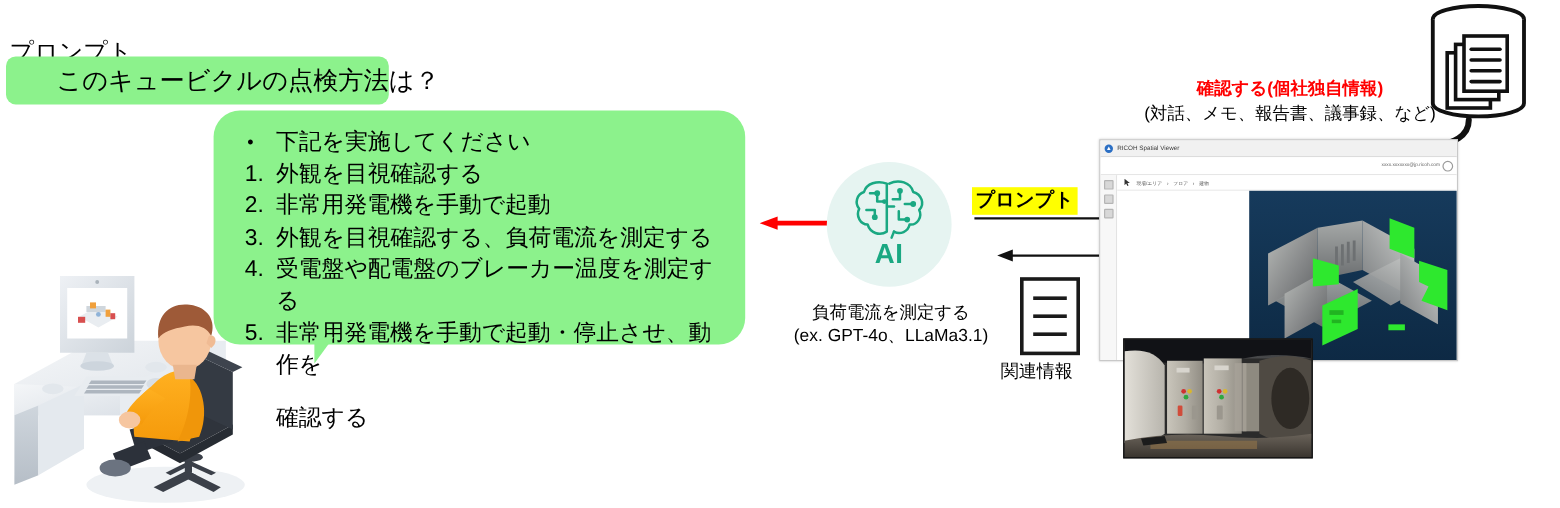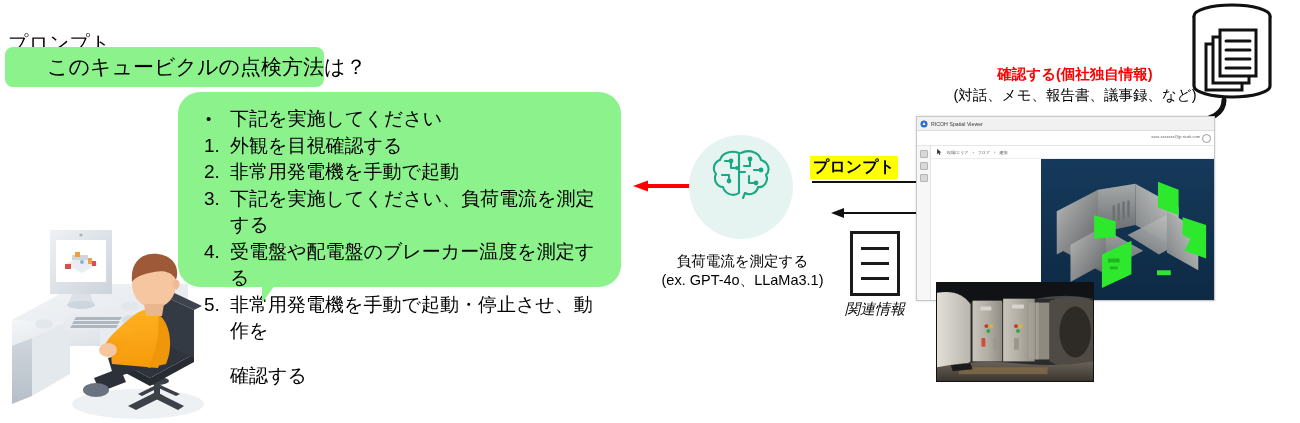--- a/index.html
+++ b/index.html
@@ -89,21 +89,21 @@
     position: absolute; left: 850px; top: 231px;
     width: 50px; height: 65px;
     border: 3px solid #1a1a1a; background: #fff;
   }
   .doc-icon .ln { position: absolute; left: 8px; height: 3px; background: #1a1a1a; width: 28px; }
   .doc-icon .ln.l1 { top: 13px; }
   .doc-icon .ln.l2 { top: 28px; }
   .doc-icon .ln.l3 { top: 43px; }
   .doc-label {
     position: absolute; left: 834px; top: 300px; width: 82px;
-    text-align: center; font-size: 15px; color: #000; white-space: nowrap; font-style: italic;
+    text-align: left; font-size: 15px; color: #000; white-space: nowrap;
   }
 
   
   .db-caption {
     position: absolute; left: 930px; top: 64px; width: 290px;
     text-align: center; line-height: 21px;
   }
   .db-caption .l1 { font-size: 14.5px; font-weight: bold; color: #ff0000; white-space: nowrap; }
   .db-caption .l2 { font-size: 14.5px; color: #000000; white-space: nowrap; }
 
@@ -195,21 +195,21 @@
       <div class="ans-row">
         <span class="ans-marker">1.</span>
         <span class="ans-text">外観を目視確認する</span>
       </div>
       <div class="ans-row">
         <span class="ans-marker">2.</span>
         <span class="ans-text">非常用発電機を手動で起動</span>
       </div>
       <div class="ans-row">
         <span class="ans-marker">3.</span>
-        <span class="ans-text">下記を実施してください、負荷電流を測定する</span>
+        <span class="ans-text">外観を目視確認する、負荷電流を測定する</span>
       </div>
       <div class="ans-row">
         <span class="ans-marker">4.</span>
         <span class="ans-text">受電盤や配電盤のブレーカー温度を測定する</span>
       </div>
       <div class="ans-row">
         <span class="ans-marker">5.</span>
         <span class="ans-text">非常用発電機を手動で起動・停止させ、動作を</span>
       </div>
       <div class="ans-cont">確認する</div>
@@ -237,20 +237,21 @@
     </g>
     <g fill="#1aa882">
       <circle cx="22" cy="13" r="2.4"></circle>
         <circle cx="20" cy="33" r="2.4"></circle>
       <circle cx="41" cy="11" r="2.4"></circle>
         <circle cx="52" cy="22" r="2.4"></circle>
       <circle cx="47" cy="35" r="2.4"></circle>
         <circle cx="28" cy="20" r="2"></circle>
     </g>
   </svg>
+  <div class="ai-word">AI</div>
   <div class="ai-caption">
     <div>負荷電流を測定する</div>
     <div>(ex. GPT-4o、LLaMa3.1)</div>
   </div>
 
   <div class="search-label">プロンプト</div>
 
   <svg class="conn-svg">
 
     <line x1="812" y1="182" x2="1010" y2="182" stroke="#111" stroke-width="2"></line>

